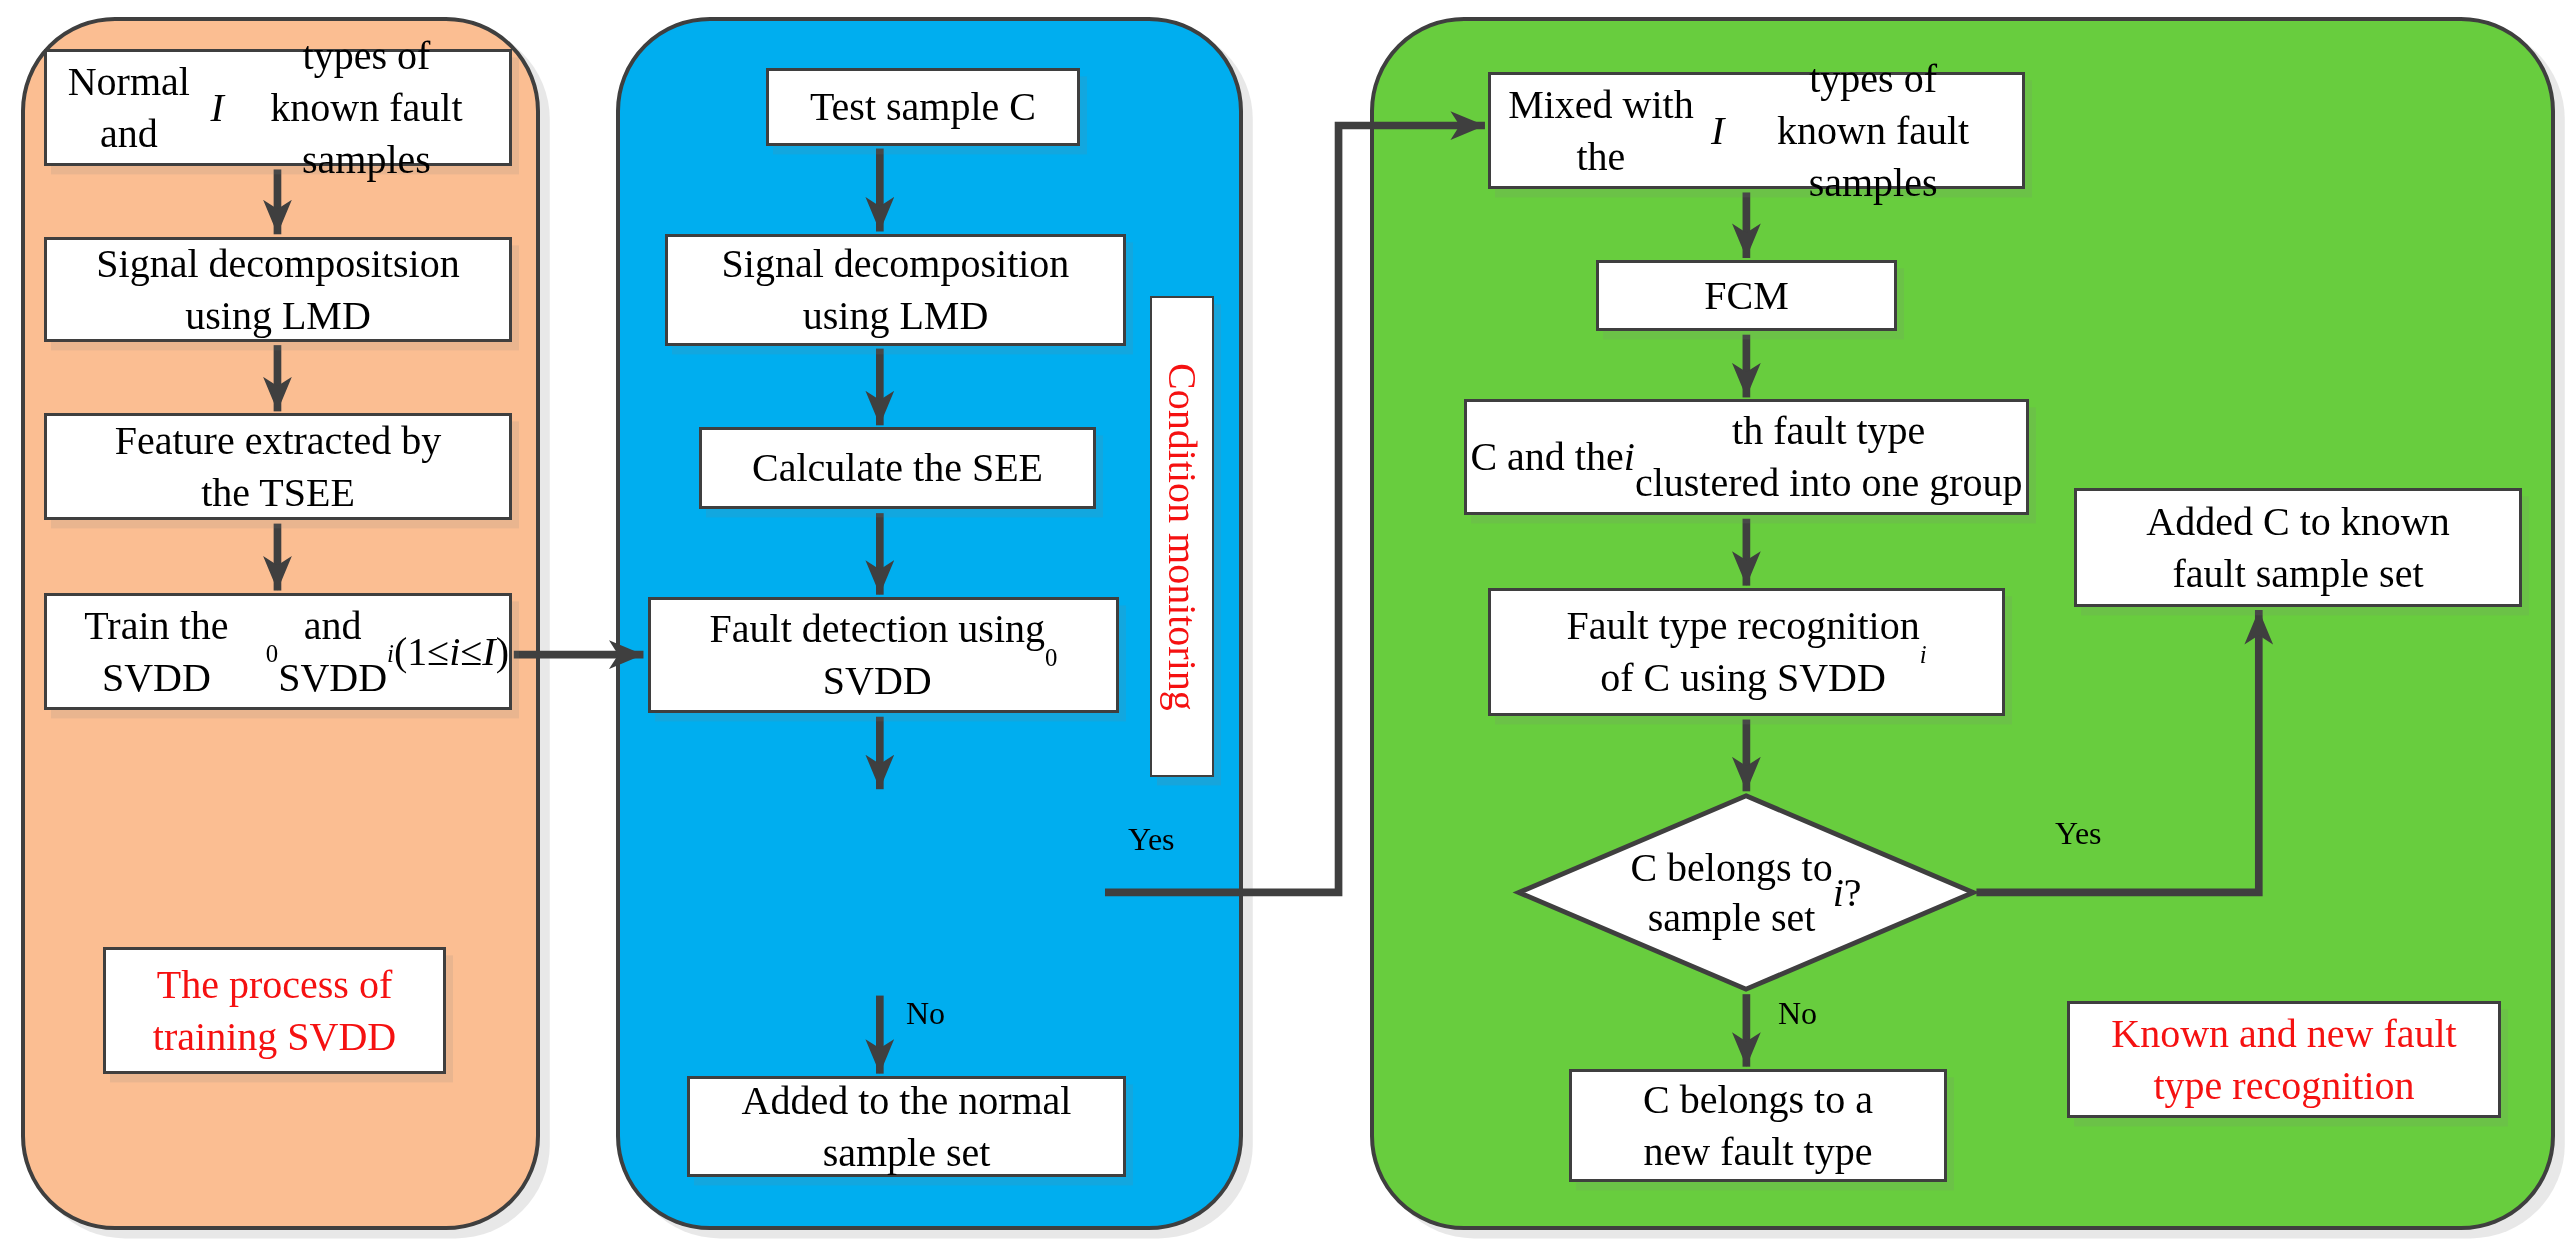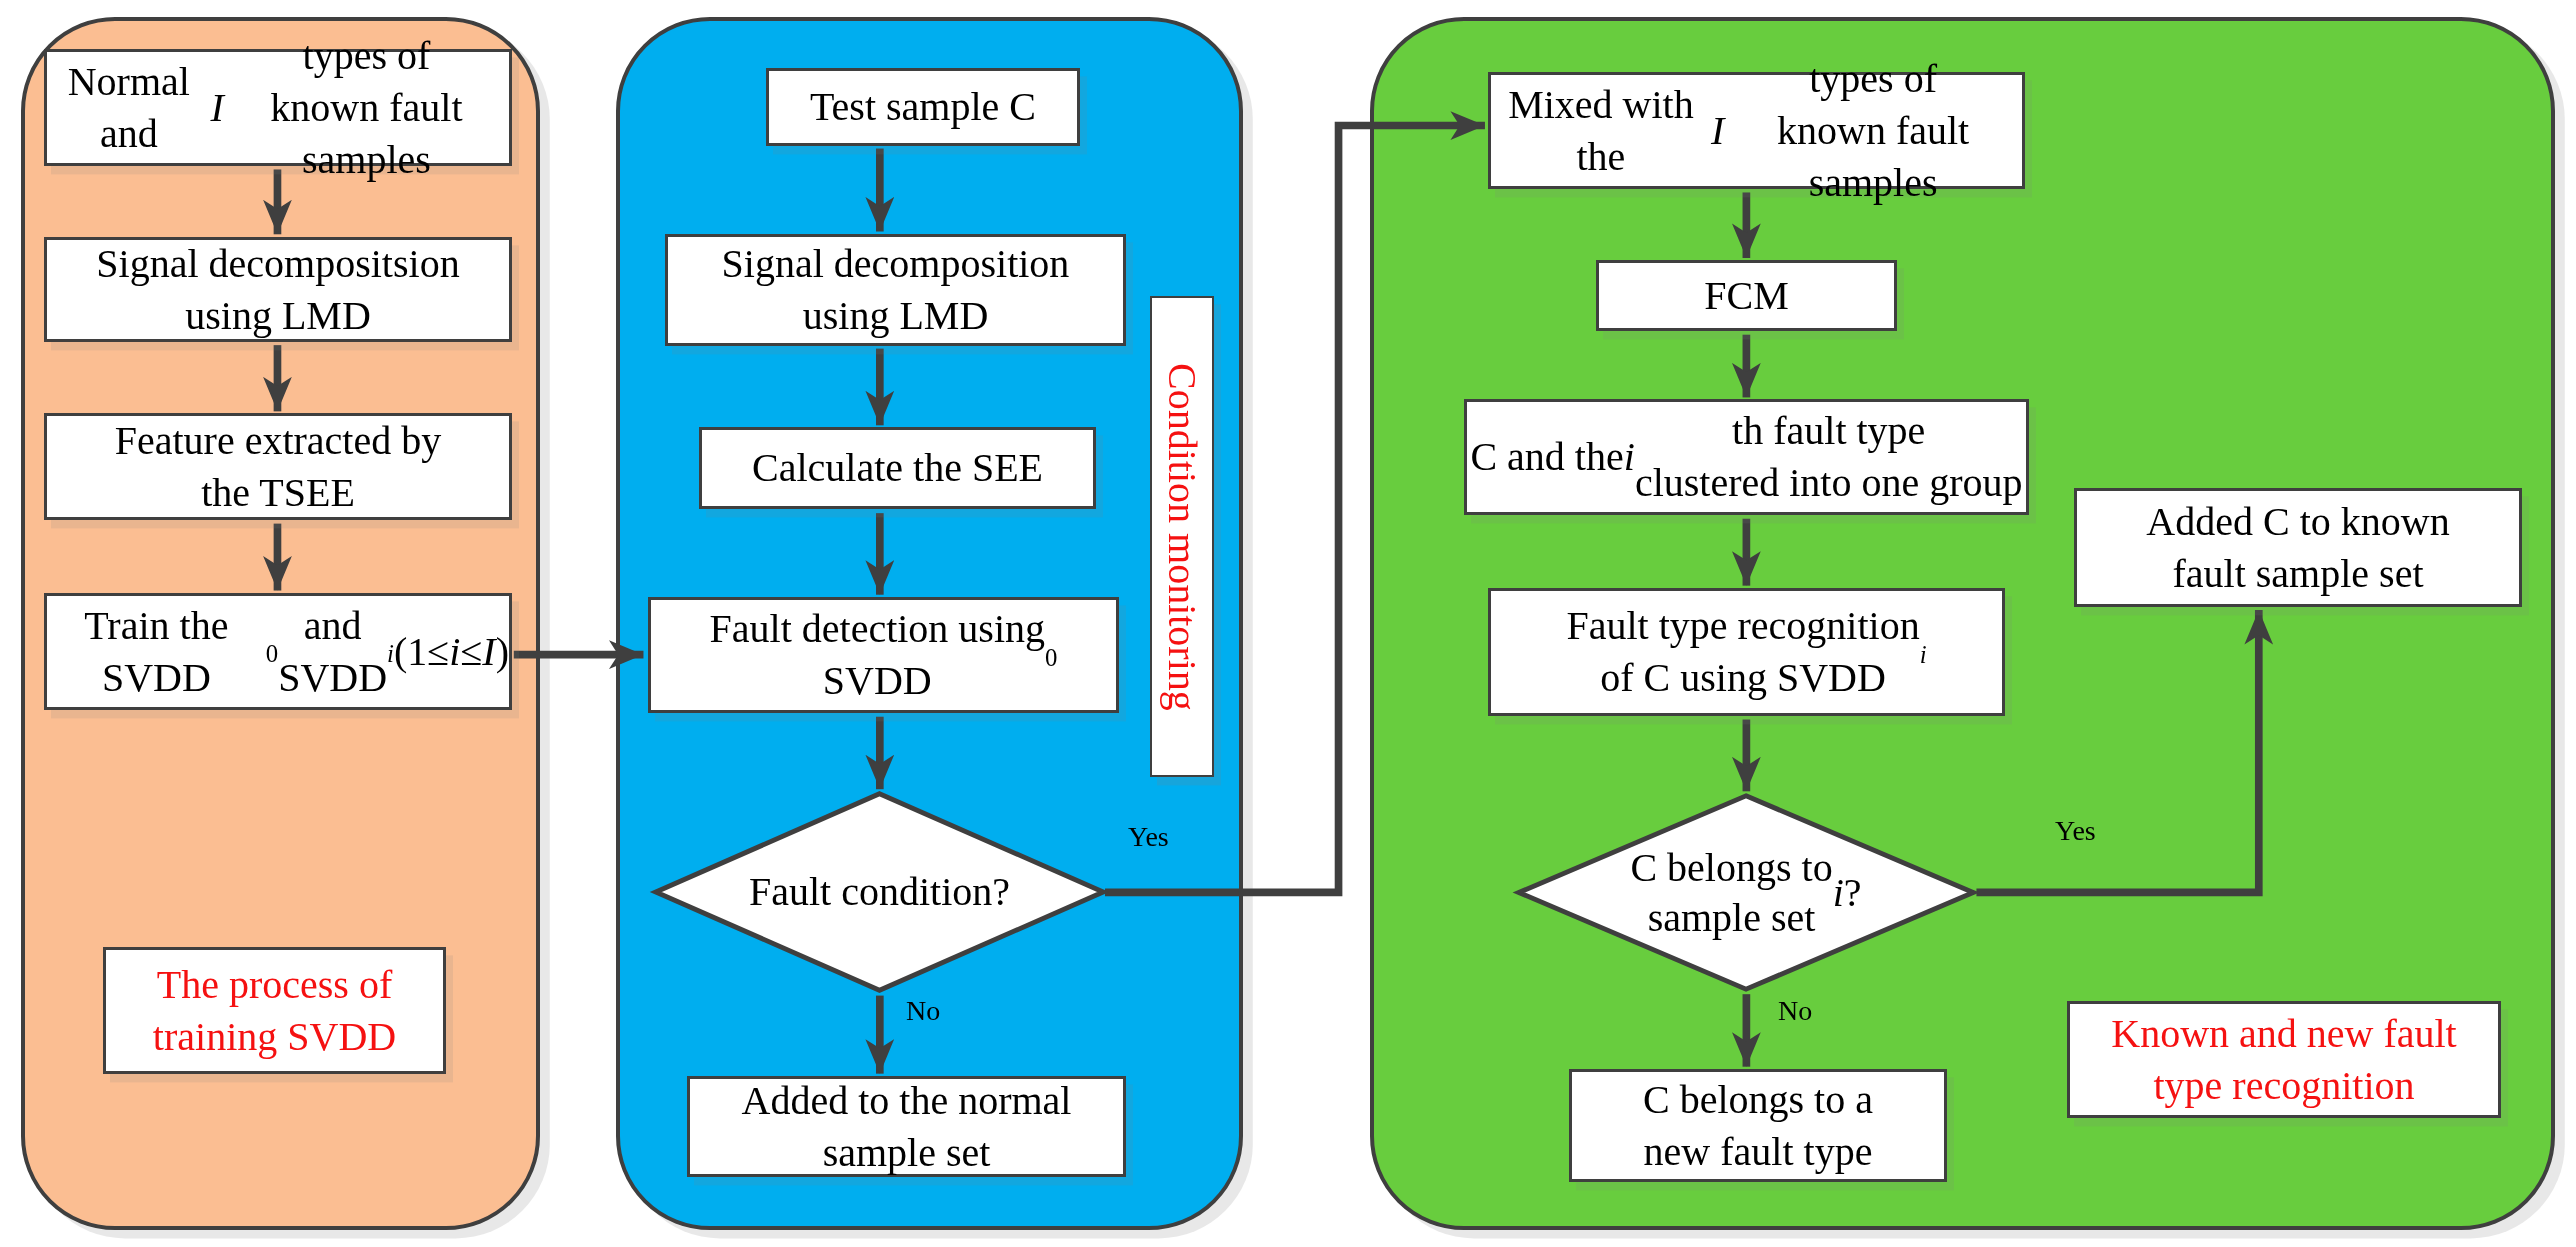--- a/index.html
+++ b/index.html
@@ -34,21 +34,21 @@
   .diamond-wrap svg{position:absolute;left:0;top:0;width:100%;height:100%;overflow:visible;}
   .diamond-wrap polygon{fill:var(--node-fill,#FFF);stroke:var(--outline,#3F3F3F);stroke-width:7;}
   .diamond-label{position:absolute;left:0;top:0;right:0;bottom:0;display:flex;align-items:center;
     justify-content:center;text-align:center;font-size:40px;line-height:1.25;}
   .vlabel{
     position:absolute;left:1150px;top:296px;width:64px;height:481px;
     background:var(--node-fill,#FFF);border:2.8px solid var(--outline,#3F3F3F);box-sizing:border-box;
     display:flex;align-items:center;justify-content:center;
     writing-mode:vertical-rl;font-size:40px;box-shadow:7px 8.4px 0 rgba(130,130,130,0.18);
   }
-  .yesno{position:absolute;font-size:28px;line-height:1;}
+  .yesno{position:absolute;font-size:32px;line-height:1;}
   #connectors{position:absolute;left:0;top:0;width:2576px;height:1248px;pointer-events:none;}
   #connectors path{stroke:var(--outline,#3F3F3F);stroke-width:11;fill:none;stroke-linejoin:miter;}
   #arrowhead path{fill:var(--outline,#3F3F3F);stroke:none;}
 </style>
 </head>
 <body>
 
 <div id="canvas">
 
   <div class="panel" id="panel-training"></div>
@@ -83,26 +83,20 @@
   <div class="node" style="left:44px;top:237px;width:468px;height:105px;">Signal decompositsion<br>using LMD</div>
   <div class="node" style="left:44px;top:413px;width:468px;height:107px;">Feature extracted by<br>the TSEE</div>
   <div class="node" style="left:44px;top:593px;width:468px;height:117px;">Train the SVDD<sub>0</sub> and<br>SVDD<sub><i>i</i></sub>(1≤<i>i</i>≤<i>I</i> )</div>
   <div class="node red" style="left:103px;top:947px;width:343px;height:127px;">The process of<br>training SVDD</div>
 
   <div class="node" style="left:766px;top:68px;width:314px;height:78px;">Test sample C</div>
   <div class="node" style="left:657px;top:234px;width:461px;height:112px;margin-left:8px;">Signal decomposition<br>using LMD</div>
   <div class="node" style="left:699px;top:427px;width:397px;height:82px;">Calculate the SEE</div>
   <div class="node" style="left:648px;top:597px;width:471px;height:116px;">Fault detection using<br>SVDD<sub>0</sub></div>
 
-  <div class="diamond-wrap" style="left:653px;top:791px;width:453px;height:202px;">
-    <svg viewBox="0 0 650 290" preserveAspectRatio="none">
-      <polygon points="325,4 646,145 325,286 4,145"></polygon>
-    </svg>
-    <div class="diamond-label">Fault condition?</div>
-  </div>
 
   <div class="node" style="left:687px;top:1076px;width:439px;height:101px;">Added to the normal<br>sample set</div>
 
   <div class="vlabel red">Condition monitoring</div>
 
   <div class="yesno" style="left:1128px;top:823px;">Yes</div>
   <div class="yesno" style="left:906px;top:997px;">No</div>
 
   <div class="node" style="left:1488px;top:72px;width:537px;height:117px;">Mixed with the <i>I</i> types of<br>known  fault samples</div>
   <div class="node" style="left:1596px;top:260px;width:301px;height:71px;">FCM</div>

